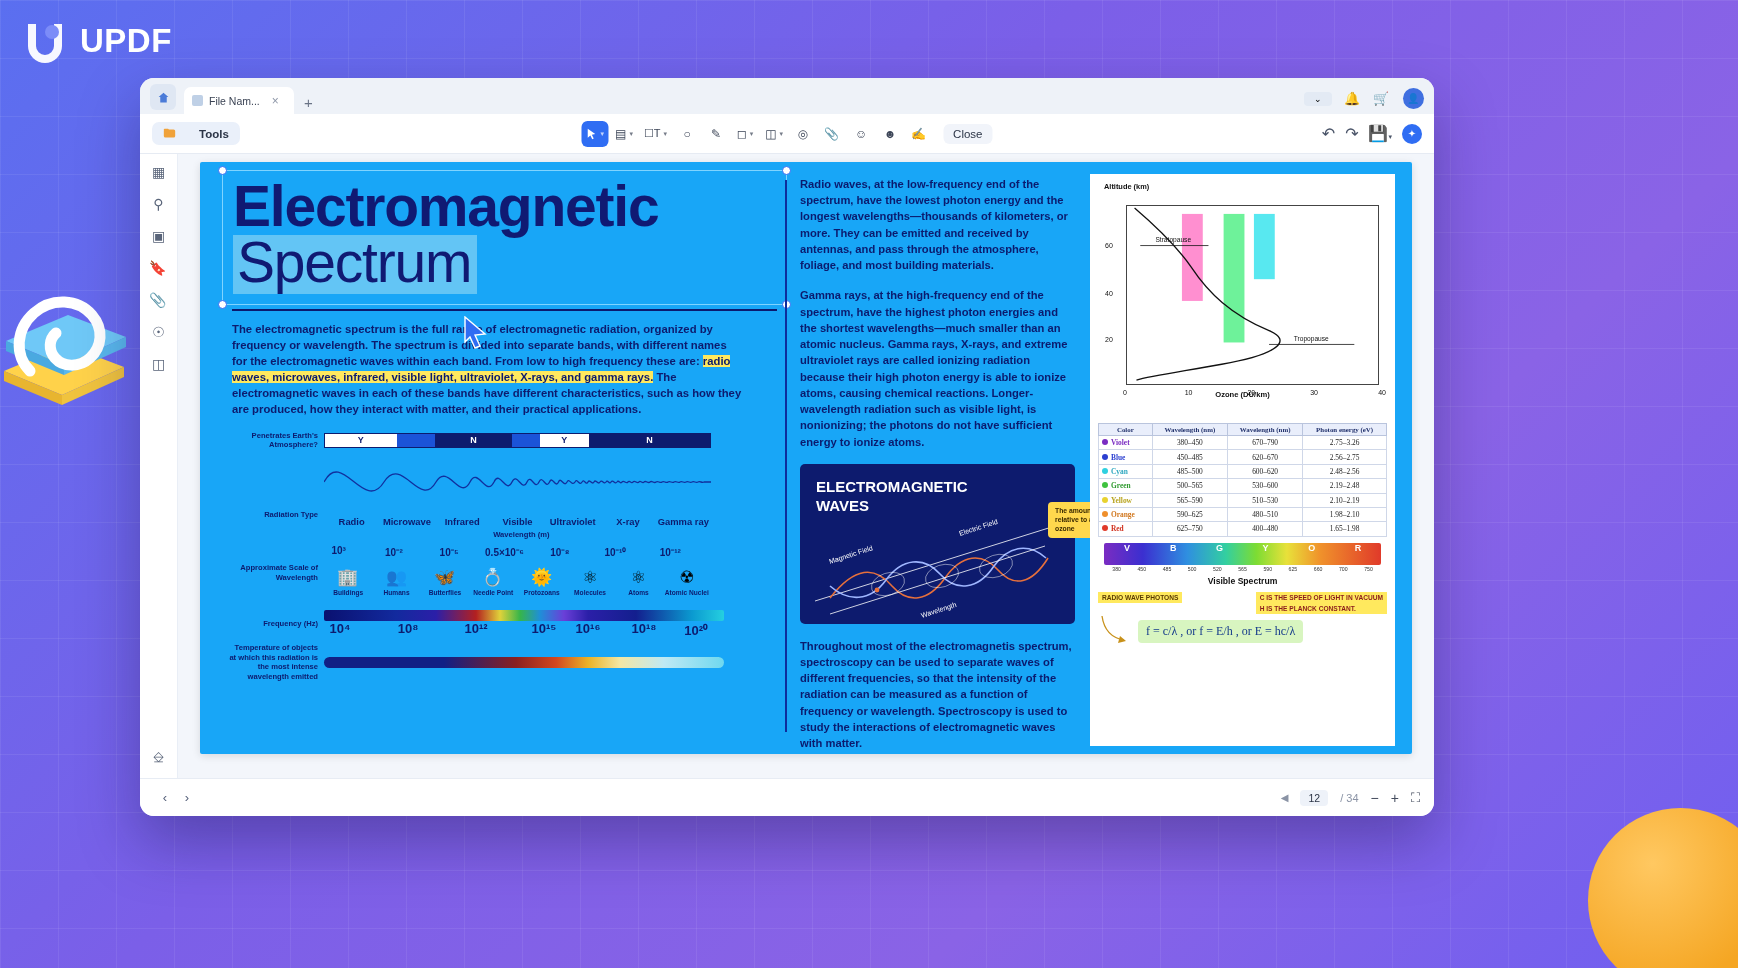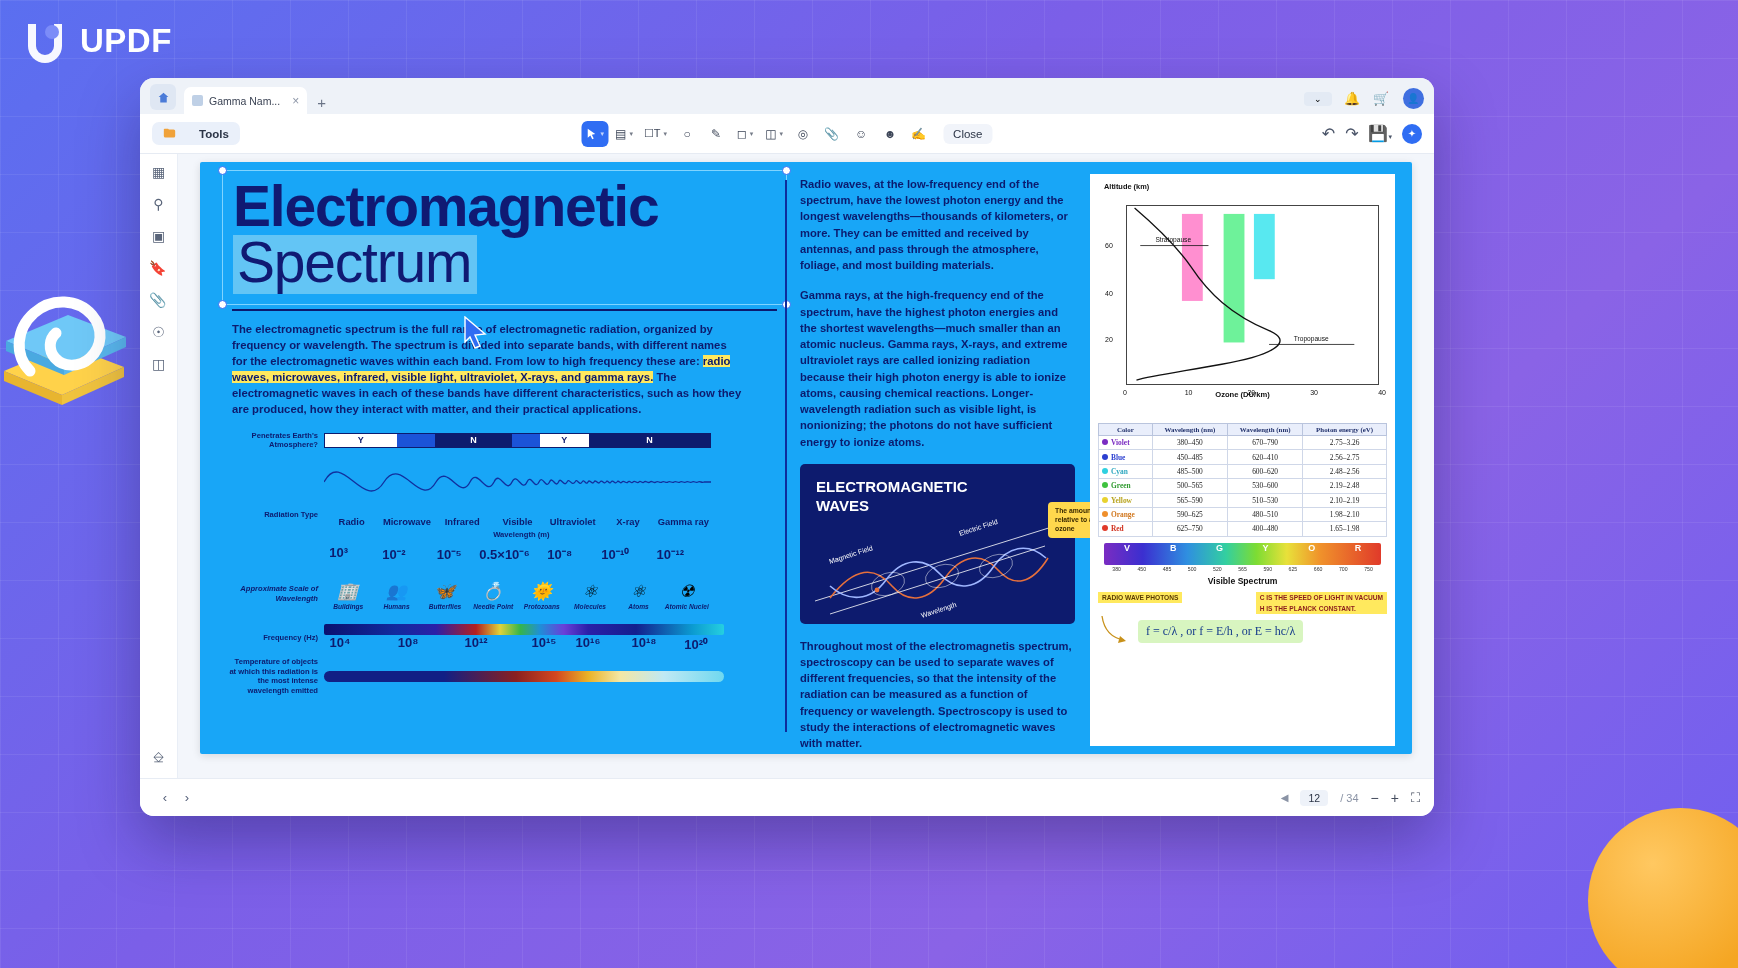--- a/index.html
+++ b/index.html
@@ -167,21 +167,21 @@
 
   .pen-bar { display: flex; height: 15px; width: 387px; border: 1px solid #0d1b6e; }
   .pen-seg { display: flex; align-items: center; justify-content: center;
     font-size: 9px; font-weight: 700; color: #0d1b6e; }
   .seg-white { background: #fff; }
   .seg-blue { background: #1b53d8; color: #fff; }
   .seg-navy { background: #0d1b6e; color: #fff; }
 
   .bands { display: flex; width: 387px; margin-top: 6px; }
   .band { flex: 1; text-align: center; font-size: 9.4px; font-weight: 800; color: #0d1b6e; }
-  .wl { flex: 1; text-align: center; font-size: 13px; color: #0d1b6e; font-weight: 700;}
+  .wl { flex: 1; text-align: center; font-size: 10px; color: #0d1b6e; font-weight: 700;}
   .icons-row { display: flex; width: 387px; margin-top: 4px; }
   .icell { flex: 1; text-align: center; }
   .icell .nm { font-size: 6.6px; color: #0d1b6e; margin-top: 1px; font-weight: 700;}
 
   .freq-scale { width: 400px; height: 11px; border-radius: 2px;
     background: linear-gradient(90deg,#0a1170 0%,#122a9e 18%,#2b1fa8 28%,
       #b32020 38%, #e0d23a 44%, #36b54a 49%, #1f8fd8 54%, #6a3fd8 60%,
       #2b1fa8 66%, #131f8e 78%, #0b9ad0 92%, #25cfe0 100%); }
   .temp-scale { width: 400px; height: 11px; border-radius: 6px;
     background: linear-gradient(90deg,#111f85 0%,#111f85 30%,#8a2020 48%,
@@ -282,21 +282,21 @@
 <div class="window">
 
   <div class="titlebar">
     <div class="home-btn">
       <svg width="13" height="13" viewBox="0 0 16 16">
           <path d="M8 2 L14 7.5 H12 V14 H4 V7.5 H2 Z" fill="#4b7bd8"></path>
         </svg>
     </div>
     <div class="tab">
       <span class="dot"></span>
-      <span>Gamma Nam...</span>
+      <span>File Nam...</span>
       <span class="x">×</span>
     </div>
     <div class="newtab">+</div>
     <div class="tb-right">
       <span style="font-size:9px;color:#5a6party;background:#e3eaf4;border-radius:4px;padding:2px 10px;">⌄</span>
       <span style="font-size:13px;color:#4a5468;">🔔</span>
       <span style="font-size:13px;color:#4a5468;">🛒</span>
       <span class="avatar">👤</span>
     </div>
   </div>
@@ -450,21 +450,21 @@
                 <div class="wl">10³</div>
                 <div class="wl">10⁻²</div>
                 <div class="wl">10⁻⁵</div>
                 <div class="wl">0.5×10⁻⁶</div>
                 <div class="wl">10⁻⁸</div>
                 <div class="wl">10⁻¹⁰</div>
                 <div class="wl">10⁻¹²</div>
               </div>
             </div>
 
-            <div style="display:flex;align-items:center;margin-top:14px;font-style:italic;">
+            <div style="display:flex;align-items:flex-start;margin-top:4px;">
               <div class="label-cell row-label">Approximate Scale of<br>Wavelength</div>
               <div class="icons-row">
                 <div class="icell">
                     <div style="font-size:17px;">🏢</div>
                     <div class="nm">Buildings</div>
                   </div>
                 <div class="icell">
                     <div style="font-size:17px;">👥</div>
                     <div class="nm">Humans</div>
                   </div>
@@ -589,21 +589,21 @@
             <tbody>
               <tr>
                 <td class="cname"><span class="swatch" style="background:#7a2cc2"></span><span style="color:#7a2cc2">Violet</span></td>
                 <td>380–450</td>
                 <td>670–790</td>
                 <td>2.75–3.26</td>
               </tr>
               <tr>
                 <td class="cname"><span class="swatch" style="background:#2b3fd0"></span><span style="color:#2b3fd0">Blue</span></td>
                 <td>450–485</td>
-                <td>620–410</td>
+                <td>620–670</td>
                 <td>2.56–2.75</td>
               </tr>
               <tr>
                 <td class="cname"><span class="swatch" style="background:#2fd0e0"></span><span style="color:#2fa8c0">Cyan</span></td>
                 <td>485–500</td>
                 <td>600–620</td>
                 <td>2.48–2.56</td>
               </tr>
               <tr>
                 <td class="cname"><span class="swatch" style="background:#3fc23f"></span><span style="color:#2f9a2f">Green</span></td>

